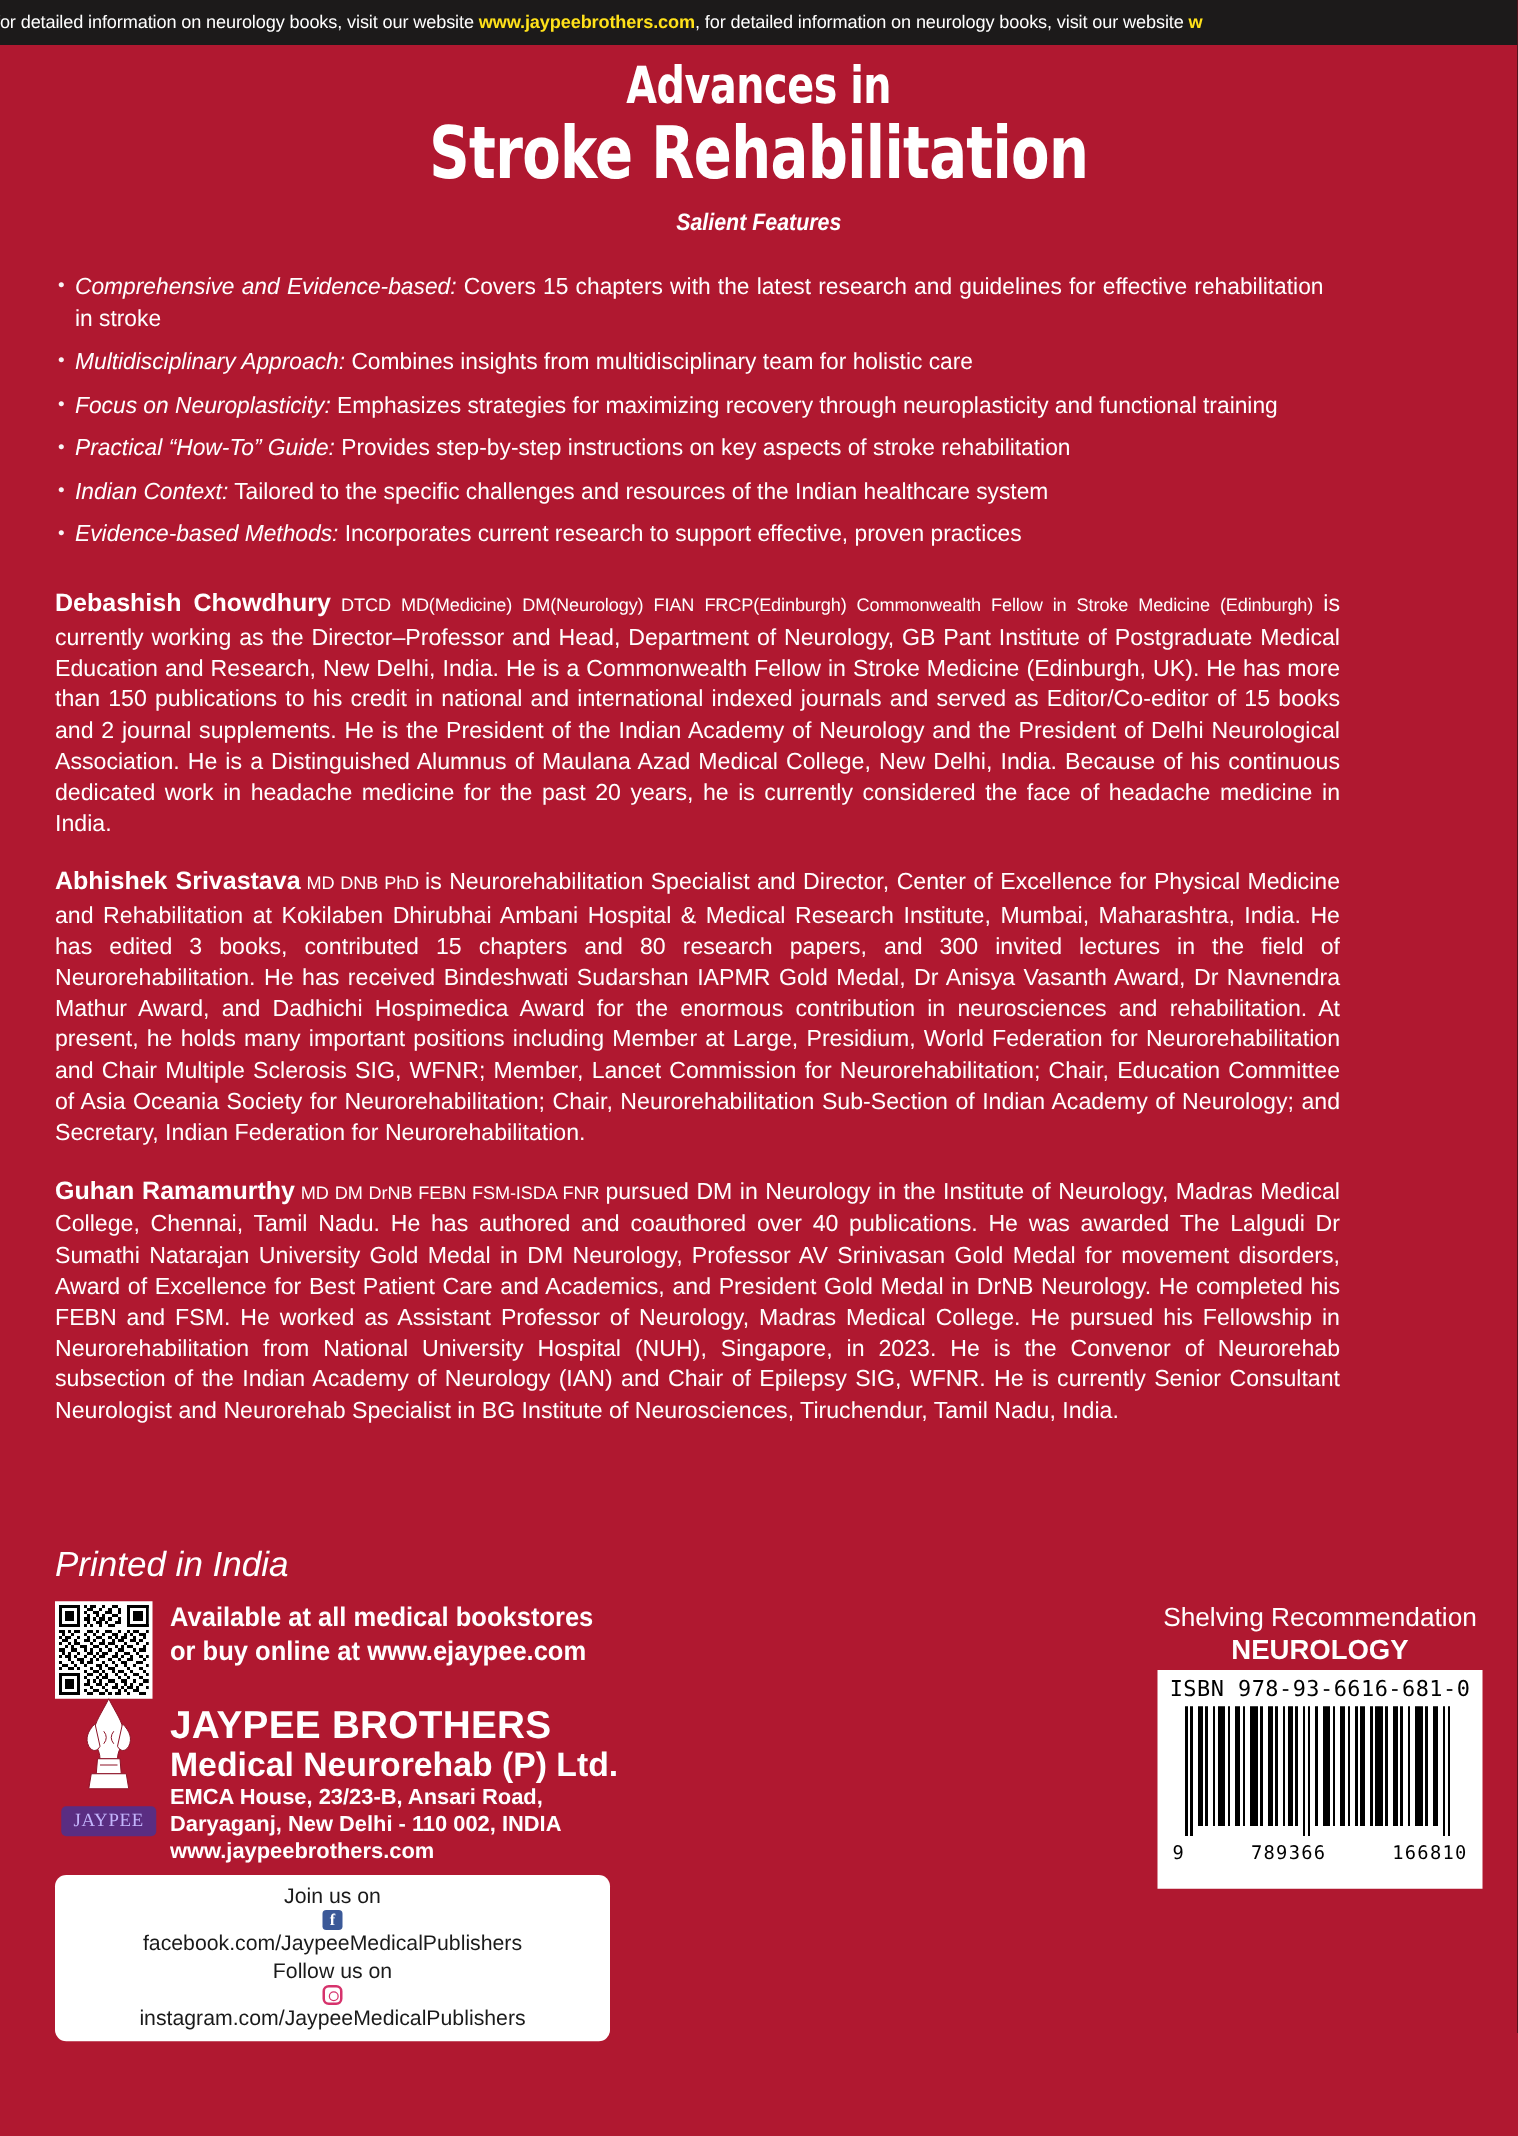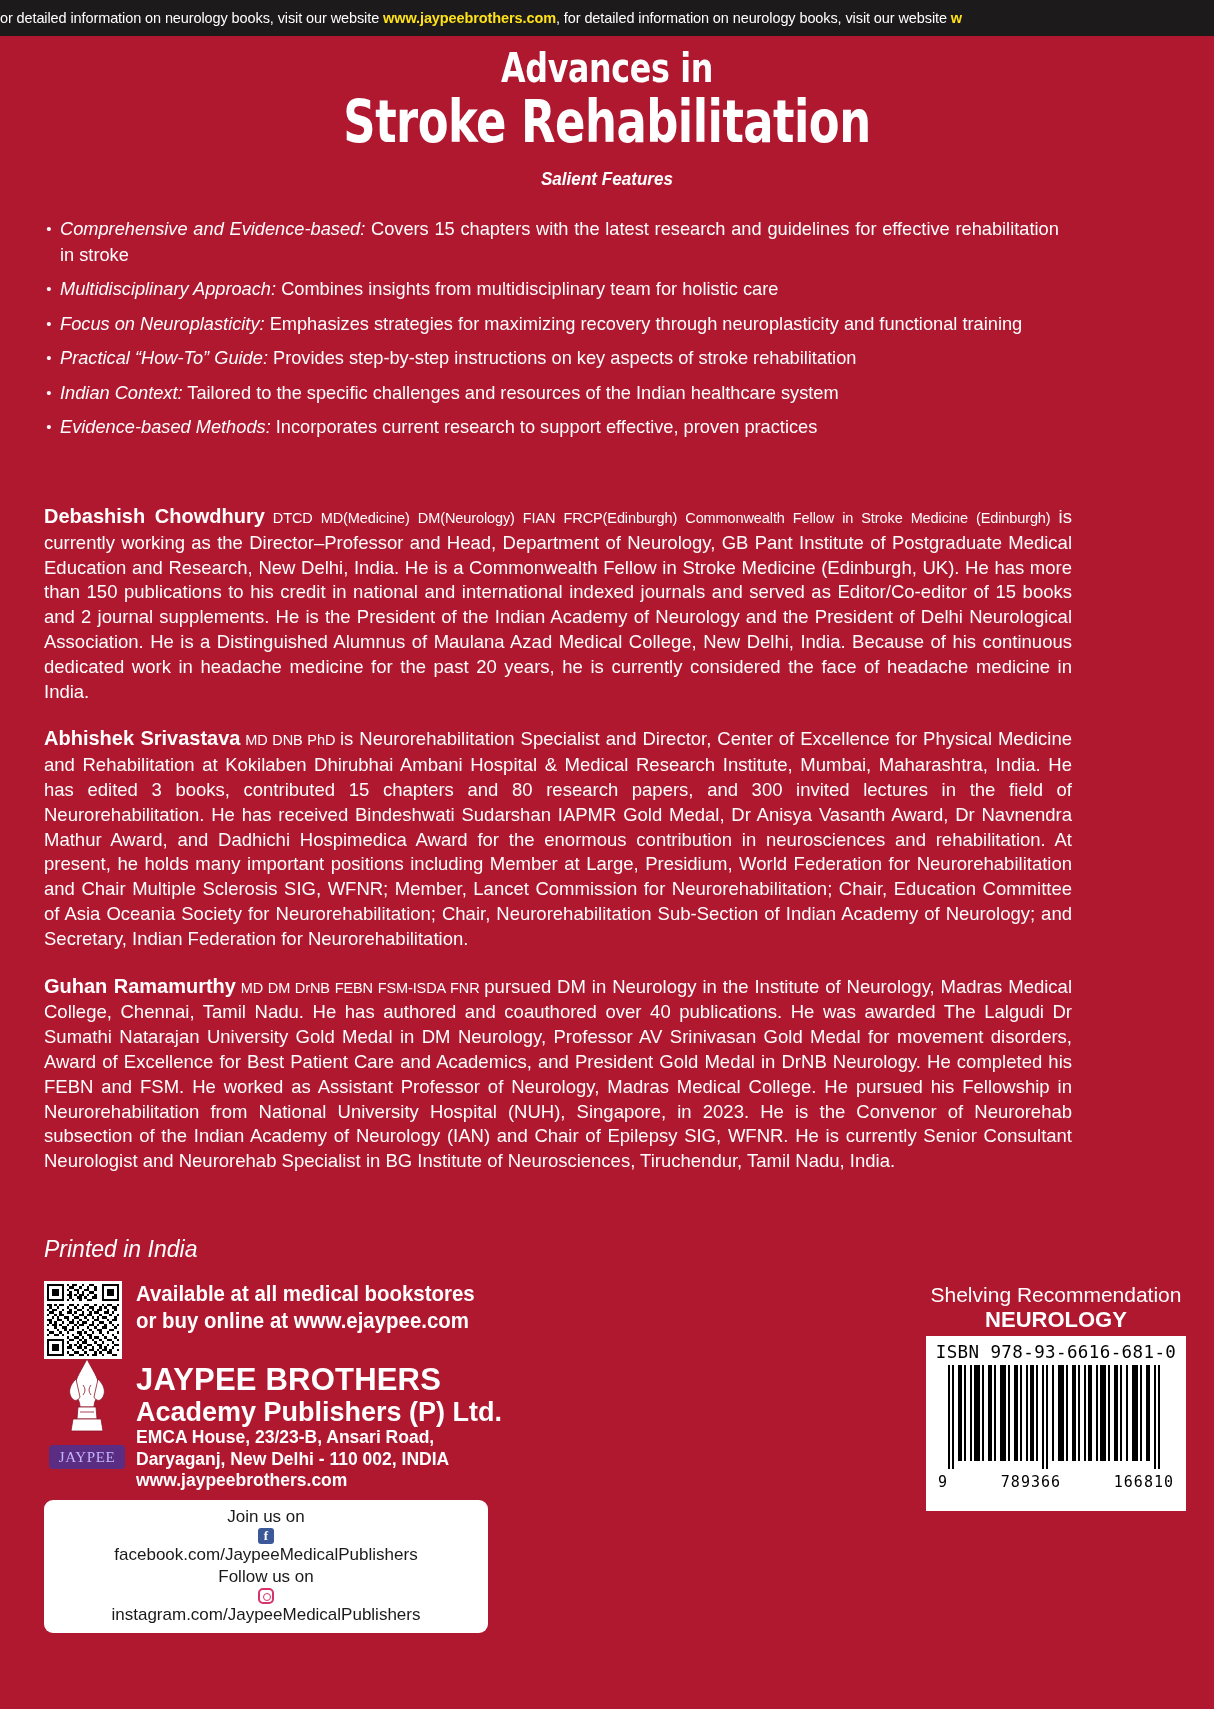--- a/index.html
+++ b/index.html
@@ -91,21 +91,21 @@
     transform-origin: left center;
   }
   .feat .ftext em {
     font-style: italic;
   }
   .feat.nojustify .ftext { text-align: left; }
 
   
   .bios {
     position: absolute;
-    top: 504px; left: 44px; width: 1028px;
+    top: 471px; left: 44px; width: 1028px;
     color: #fff;
   }
   .bio {
     font-size: 18.5px;
     line-height: 24.8px;
     text-align: justify;
     margin-bottom: 22px;
   }
   .bio .bname {
     font-weight: bold;
@@ -114,21 +114,21 @@
   .bio .bcred {
     font-size: 14.5px;
     letter-spacing: -0.1px;
   }
 
   
   .printed {
     position: absolute;
     left: 44px; top: 1236px;
     color: #fff;
-    font-size: 23px;
+    font-size: 28px;
     font-style: italic;
   }
 
   
   .pubblock {
     position: absolute;
     left: 44px; top: 1281px;
     width: 460px;
   }
   .pubrow { display: flex; align-items: flex-start; }
@@ -566,21 +566,21 @@
           <g fill="none" stroke="#8d1226" stroke-width="0.8">
             <path d="M27 28 q4 5 0 10"></path>
             <path d="M35 28 q-4 5 0 10"></path>
             <path d="M24 55 h14"></path>
           </g>
         </svg>
         <div class="jaypeebadge">JAYPEE</div>
       </div>
       <div class="pubinfo">
         <div class="pubname">JAYPEE BROTHERS</div>
-        <div class="pubname2">Academy Publishers (P) Ltd.</div>
+        <div class="pubname2">Medical Neurorehab (P) Ltd.</div>
         <div class="pubaddr">EMCA House, 23/23-B, Ansari Road,</div>
         <div class="pubaddr">Daryaganj, New Delhi - 110 002, INDIA</div>
         <div class="pubaddr">www.jaypeebrothers.com</div>
       </div>
     </div>
 
     <div class="socialbox">
       <div class="socialline">
         <span>Join us on</span>
         <span class="fbicon">f</span>

